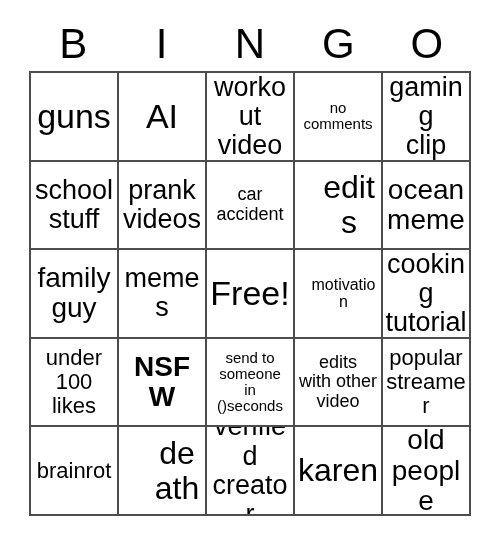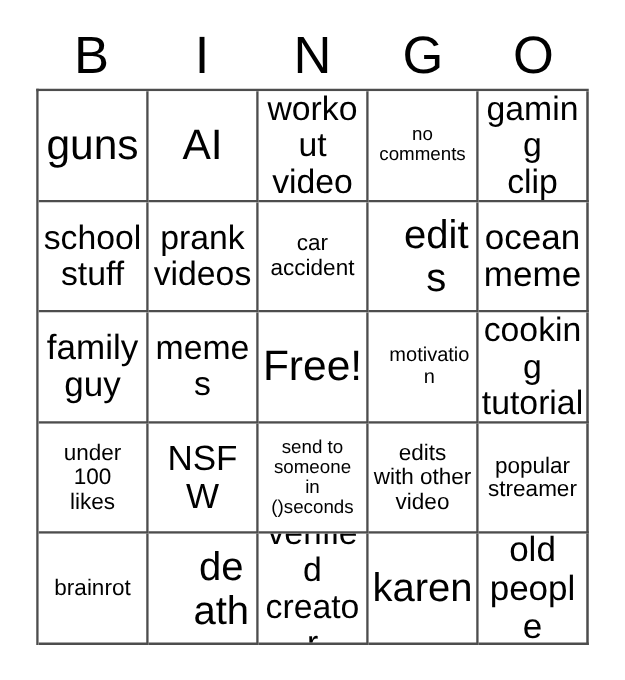--- a/index.html
+++ b/index.html
@@ -72,21 +72,21 @@
     width: 100%;
     line-height: 1.08;
     white-space: pre-line;
     word-break: break-word;
   }
   
   .fs-xl   { font-size: 34px; }
   .fs-lg   { font-size: 32px; }
   .fs-ml   { font-size: 28px; }
   .fs-md   { font-size: 27px; }
-  .fs-sm   { font-size: 18px; }
+  .fs-sm   { font-size: 22px; }
   .fs-xs   { font-size: 18px; }
   .fs-xxs  { font-size: 16px; }
   .fs-tiny { font-size: 15px; }
 </style>
 </head>
 <body style="color: rgb(0, 0, 0); background: rgb(255, 255, 255);">
 
 <div id="bingo-card">
 
   <div id="header-row">
@@ -154,21 +154,21 @@
     <div class="cell" style="border-right-color: rgb(77, 77, 77); border-bottom-color: rgb(77, 77, 77);">
         <span class="cell-text fs-md">cooking
 tutorial</span>
       </div>
 
     <div class="cell" style="border-right-color: rgb(77, 77, 77); border-bottom-color: rgb(77, 77, 77);">
         <span class="cell-text fs-sm">under
 100
 likes</span>
       </div>
-    <div class="cell" style="border-right-color: rgb(77, 77, 77); border-bottom-color: rgb(77, 77, 77);">
+    <div class="cell" style="border-right-color: rgb(77, 77, 77); border-bottom-color: rgb(77, 77, 77); font-weight: bold;">
         <span class="cell-text fs-ml">NSFW</span>
       </div>
     <div class="cell" style="border-right-color: rgb(77, 77, 77); border-bottom-color: rgb(77, 77, 77);">
         <span class="cell-text fs-tiny">send to
 someone
 in
 ()seconds</span>
       </div>
     <div class="cell" style="border-right-color: rgb(77, 77, 77); border-bottom-color: rgb(77, 77, 77);">
         <span class="cell-text fs-xs">edits

